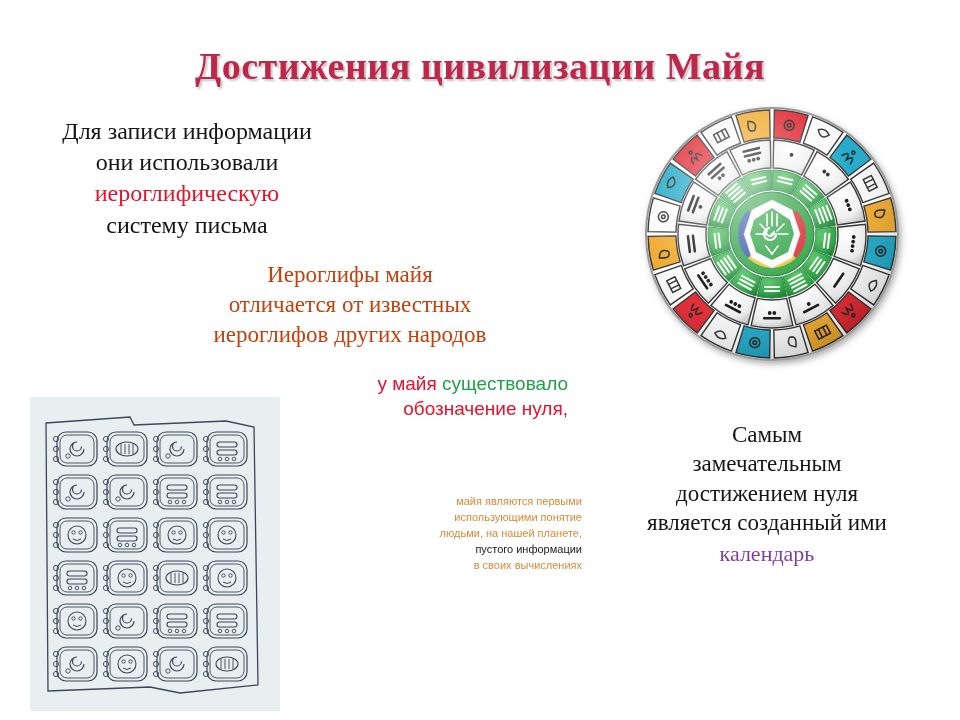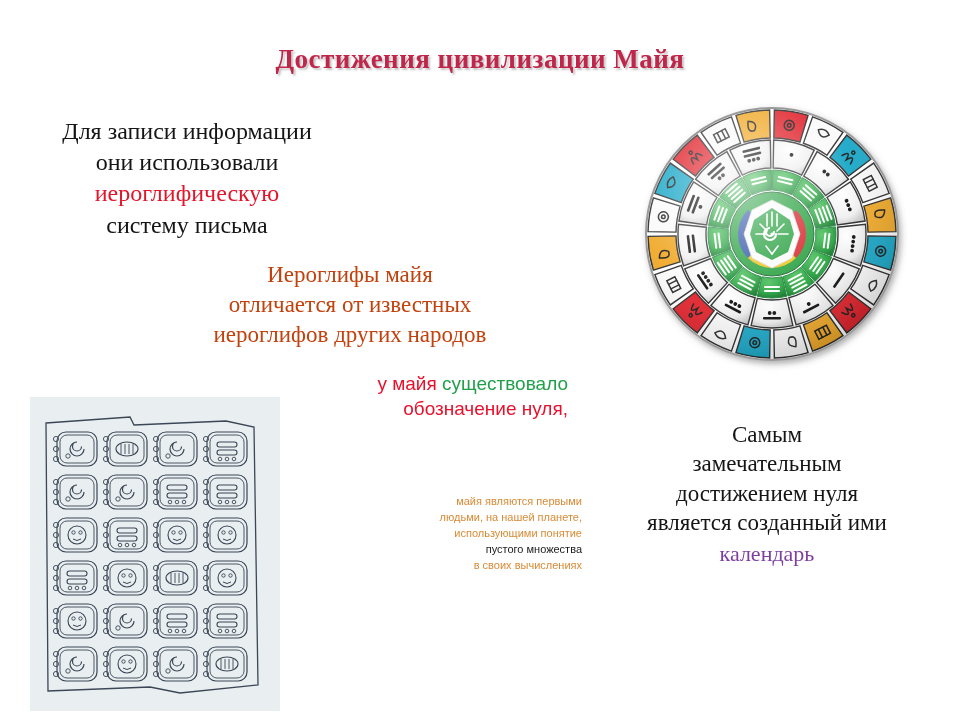--- a/index.html
+++ b/index.html
@@ -17,21 +17,21 @@
   }
 
   
   #title {
     position: absolute;
     left: 0;
     top: 44px;
     width: 960px;
     text-align: center;
     font-family: "Liberation Serif", serif;
-    font-size: 27px;
+    font-size: 38px;
     font-weight: bold;
     color: #C0264A;
     letter-spacing: 0.5px;
     text-shadow: 2px 2px 2px rgba(150,150,150,0.55);
     white-space: nowrap;
   }
 
   
   .tblock {
     position: absolute;
@@ -115,23 +115,23 @@
     <div>иероглифов других народов</div>
   </div>
 
   <div class="tblock sans" id="block-zero">
     <div><span>у майя </span><span class="green">существовало</span></div>
     <div>обозначение нуля,</div>
   </div>
 
   <div class="tblock sans" id="block-empty">
     <div>майя являются первыми</div>
+    <div>использующими понятие</div>
     <div>людьми, на нашей планете,</div>
-    <div>использующими понятие</div>
-    <div class="black">пустого множества</div>
+    <div class="black">пустого информации</div>
     <div>в своих вычислениях</div>
   </div>
 
   <div class="tblock serif" id="block-calendar">
     <div>Самым</div>
     <div>замечательным</div>
     <div>достижением нуля</div>
     <div>является созданный ими</div>
     <span class="cal">календарь</span>
   </div>

